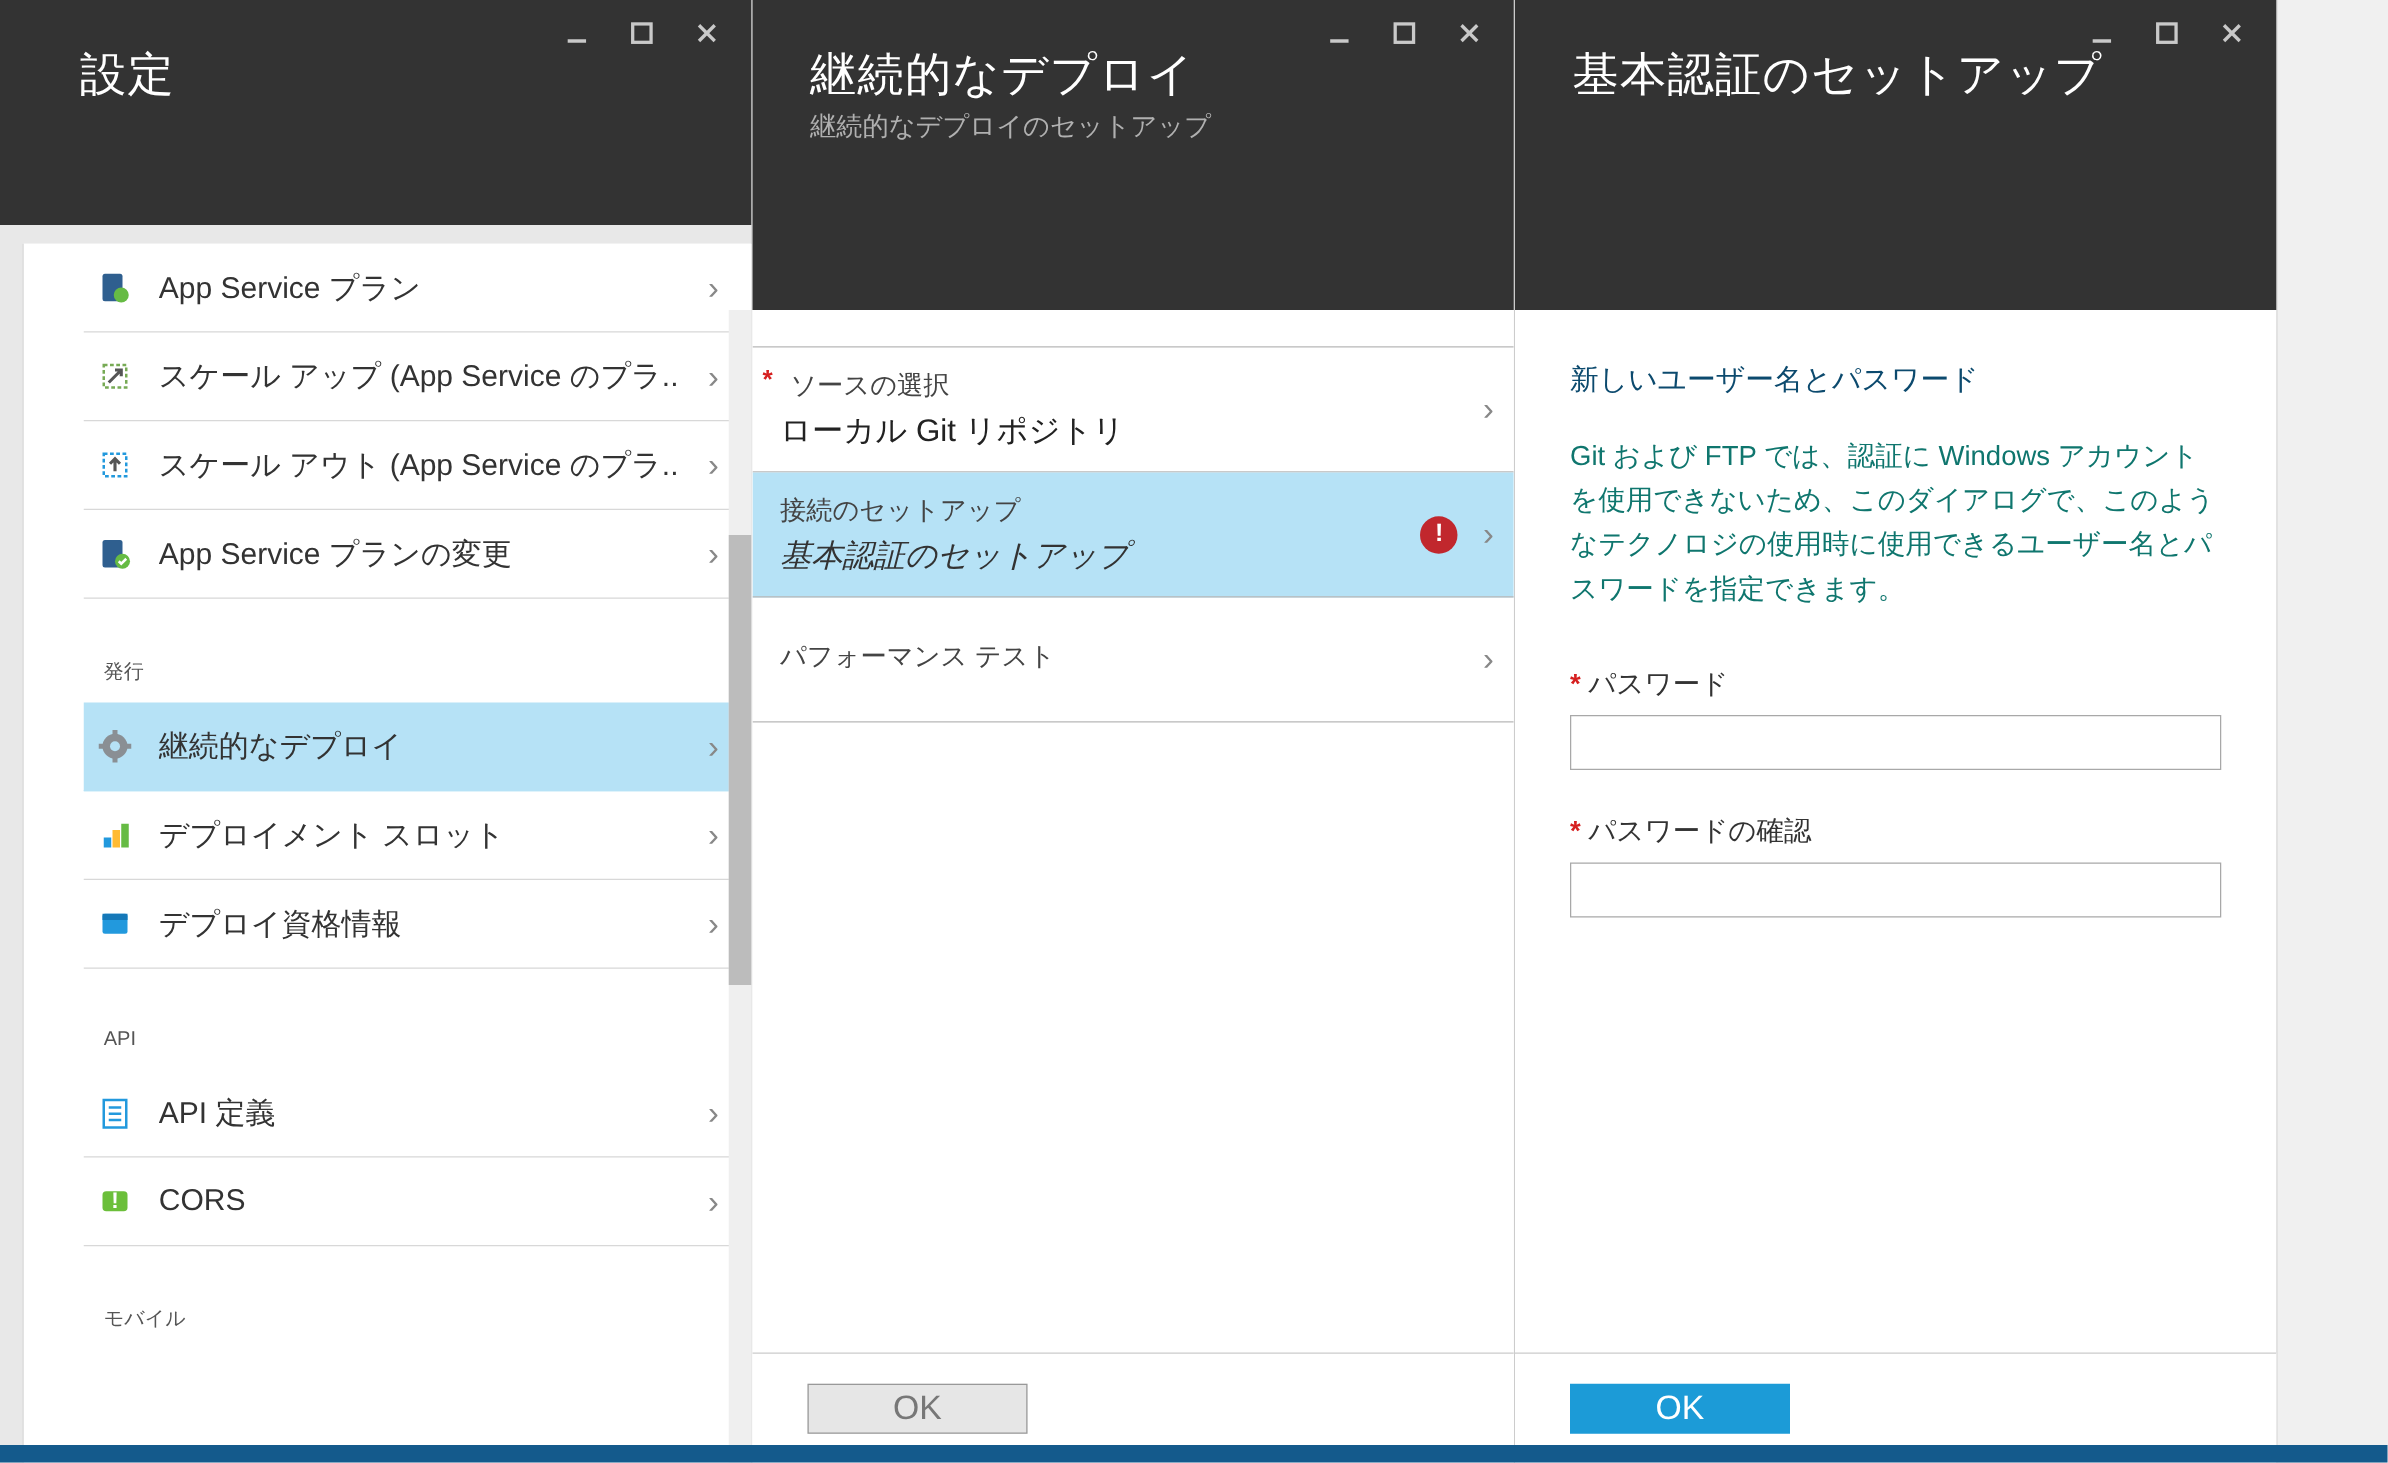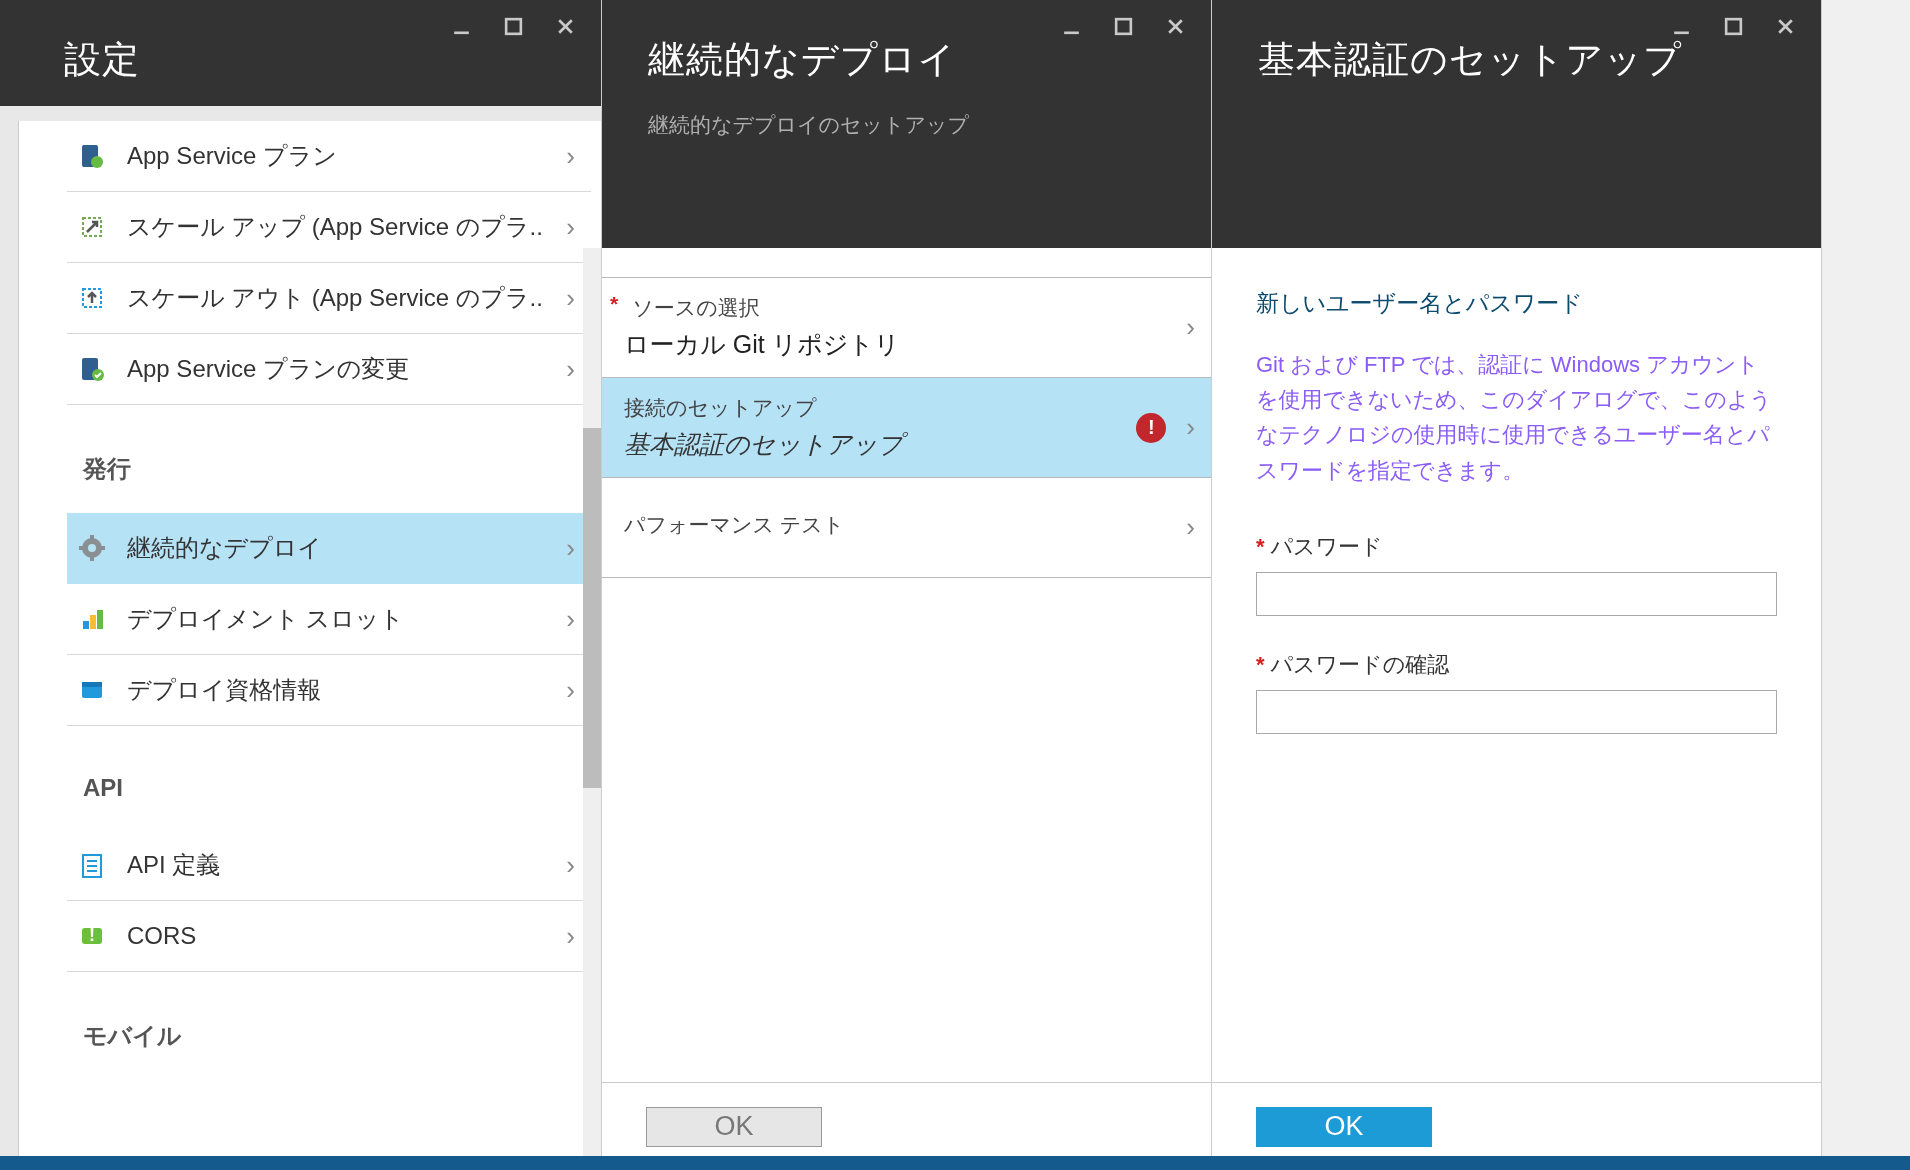--- a/index.html
+++ b/index.html
@@ -27,21 +27,21 @@
   position: relative;
 }
 .blade-header h1 {
   font-size: 37px;
   font-weight: 400;
   letter-spacing: 1px;
 }
 .blade-header .subtitle {
   color: #b0b0b0;
   font-size: 21px;
-  margin-top: 26px;
+  margin-top: 2px;
 }
 .window-controls {
   position: absolute;
   right: 12px;
   top: 6px;
   display: flex;
   gap: 4px;
 }
 .wc-btn {
   width: 48px;
@@ -73,24 +73,23 @@
   flex-shrink: 0;
   display:flex; align-items:center; justify-content:center;
 }
 .menu-label { font-size: 24px; color: #333; flex: 1; white-space: nowrap; overflow:hidden; text-overflow: clip;}
 .chevron {
   color: #888;
   font-size: 26px;
   margin-left: 8px;
 }
 .section-label {
-  font-size: 24px;
+  font-size: 16px;
   color: #555;
-  padding: 48px 0 28px 16px;
-  font-weight: bold;
+  padding: 48px 0 14px 16px;
 }
 
 .scrollbar-track { position:absolute; right:0; top:248px; bottom:0; width:18px; background:#efefef;}
 .scrollbar-thumb { width:100%; background:#bcbcbc; position:absolute;}
 
 
 .panel-list { }
 .panel-row {
   border-bottom: 1px solid #b8b8b8;
   padding: 14px 16px 14px 22px;
@@ -110,21 +109,21 @@
   width: 30px; height: 30px; border-radius:50%;
   background: #c1272d; color:#fff;
   display:flex; align-items:center; justify-content:center;
   font-weight:bold; font-size:20px;
   margin-right:12px;
 }
 
 
 .form-area { padding: 40px 44px 0 44px; }
 .form-title { font-size: 23px; color:#0c4a6e; margin-bottom: 28px;}
-.form-desc { font-size: 22px; color:#8b5cf6; line-height:1.6; margin-bottom: 44px;}
+.form-desc { font-size: 22px; color:#0f766e; line-height:1.6; margin-bottom: 44px;}
 .form-field { margin-bottom: 34px; }
 .form-label { font-size: 22px; color:#333; margin-bottom: 10px;}
 .form-label .asterisk { color:#d62020; font-weight:bold; margin-right:6px;}
 .form-input {
   width: 100%; height: 44px;
   border: 1px solid #a8a8a8;
   padding: 4px 10px;
   font-size: 20px;
 }
 .form-input.focused { border:2px solid #1c9bd7; }

